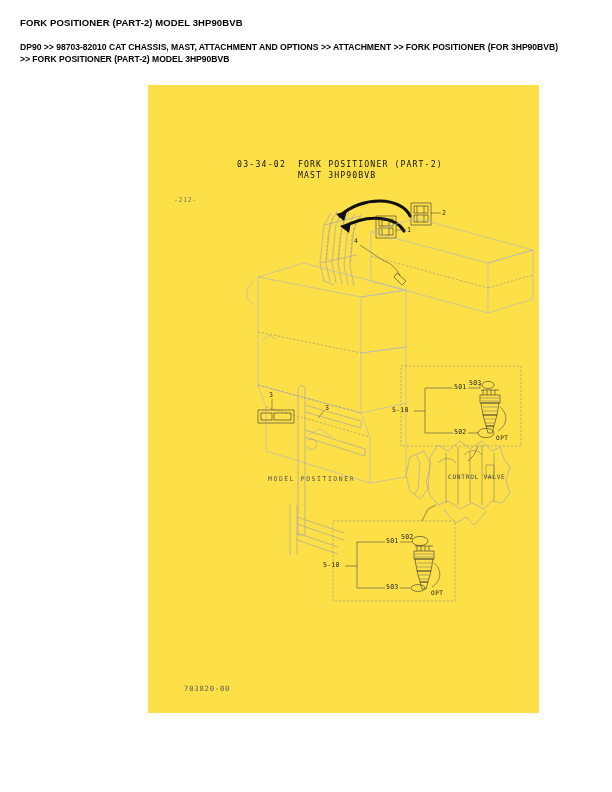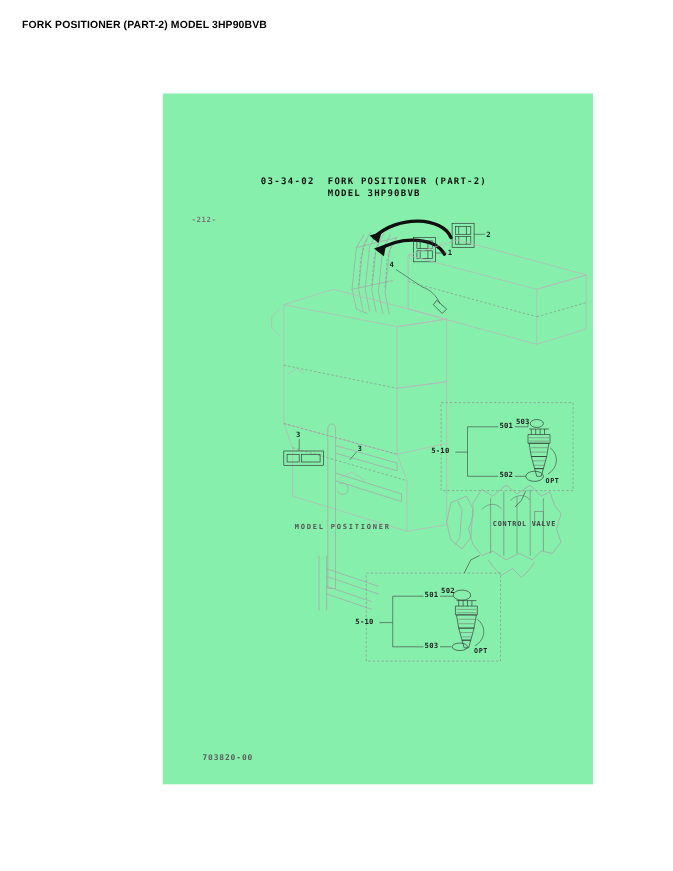--- a/index.html
+++ b/index.html
@@ -41,22 +41,21 @@
     letter-spacing: -0.02px;
   }
   .breadcrumb-line { display: block; white-space: nowrap; }
 
   .diagram-panel {
     position: absolute;
     left: 148px;
     top: 85px;
     width: 391px;
     height: 628px;
-    background: #86efac;
-    font-weight: bold;
+    background: #fde047;
   }
   .diagram-svg {
     position: absolute;
     left: 0; top: 0;
     width: 391px;
     height: 628px;
     display: block;
   }
   .dtext {
     position: absolute;
@@ -125,20 +124,24 @@
     color: #444444;
   }
 </style>
 </head>
 <body>
 
 <div id="page">
 
   <div class="page-title">FORK POSITIONER (PART-2) MODEL 3HP90BVB</div>
 
+  <div class="breadcrumb">
+    <span class="breadcrumb-line">DP90 &gt;&gt; 98703-82010 CAT CHASSIS, MAST, ATTACHMENT AND OPTIONS &gt;&gt; ATTACHMENT &gt;&gt; FORK POSITIONER (FOR 3HP90BVB)</span>
+    <span class="breadcrumb-line">&gt;&gt; FORK POSITIONER (PART-2) MODEL 3HP90BVB</span>
+  </div>
 
   <div class="diagram-panel">
 
     <svg class="diagram-svg" viewBox="0 0 391 628">
       <defs>
         <style>
           .ln  { fill:none; stroke:#b9b9b9; stroke-width:0.7; }
           .ln2 { fill:none; stroke:#a8a8a8; stroke-width:0.7; }
           .lnd { fill:none; stroke:#4a4a4a; stroke-width:0.6; }
           .lnl { fill:none; stroke:#777777; stroke-width:0.55; }
@@ -298,21 +301,21 @@
         </g>
         <path class="lnd" d="M274,436 L280,424 L288,420"></path>
       </g>
 
       <path class="lnd" d="M330,361 L326,370 L320,376"></path>
 
     </svg>
 
     <div class="dtext diag-code">03-34-02</div>
     <div class="dtext diag-name1">FORK POSITIONER (PART-2)</div>
-    <div class="dtext diag-name2">MODEL 3HP90BVB</div>
+    <div class="dtext diag-name2">MAST 3HP90BVB</div>
     <div class="dtext page-marker">-212-</div>
     <div class="dtext drawing-no">703820-00</div>
 
     <div class="lbl" style="left:259px; top:141px;">1</div>
     <div class="lbl" style="left:294px; top:124px;">2</div>
     <div class="lbl" style="left:121px; top:306px;">3</div>
     <div class="lbl" style="left:177px; top:319px;">3</div>
     <div class="lbl" style="left:206px; top:152px;">4</div>
 
     <div class="lbl" style="left:244px; top:321px;">5-10</div>

